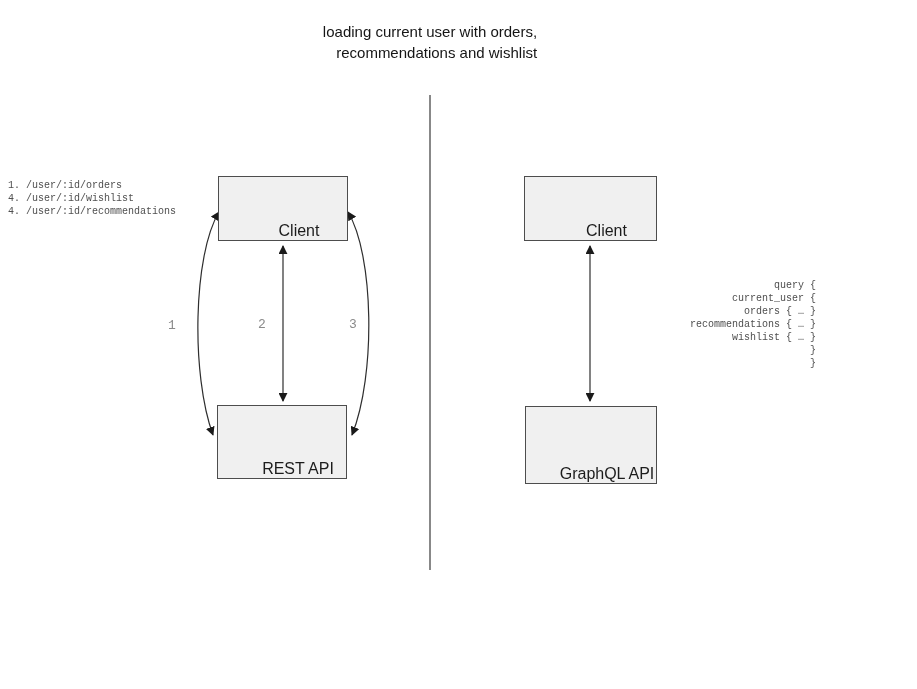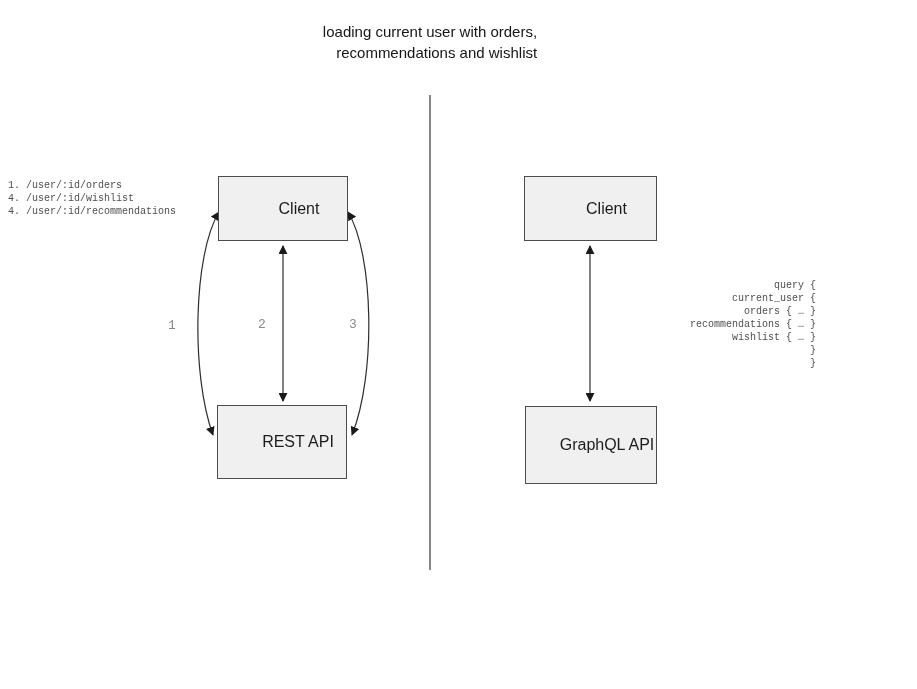--- a/index.html
+++ b/index.html
@@ -27,21 +27,21 @@
     position: absolute;
     left: 0; top: 0;
     width: 917px; height: 689px;
   }
   .node-box {
     position: absolute;
     background: #f0f0f0;
     border: 1.5px solid #4d4d4d;
     box-sizing: border-box;
     display: flex;
-    align-items: center;
+    align-items: flex-end;
     justify-content: center;
     font-size: 16px;
     color: #1c1c1c;
     padding-left: 32px;
   }
   .box-client-left   { left: 218px; top: 176px; width: 130px; height: 65px; }
   .box-rest          { left: 217px; top: 405px; width: 130px; height: 74px; }
   .box-client-right  { left: 524px; top: 176px; width: 133px; height: 65px; }
   .box-graphql       { left: 525px; top: 406px; width: 132px; height: 78px; }
   .code {

